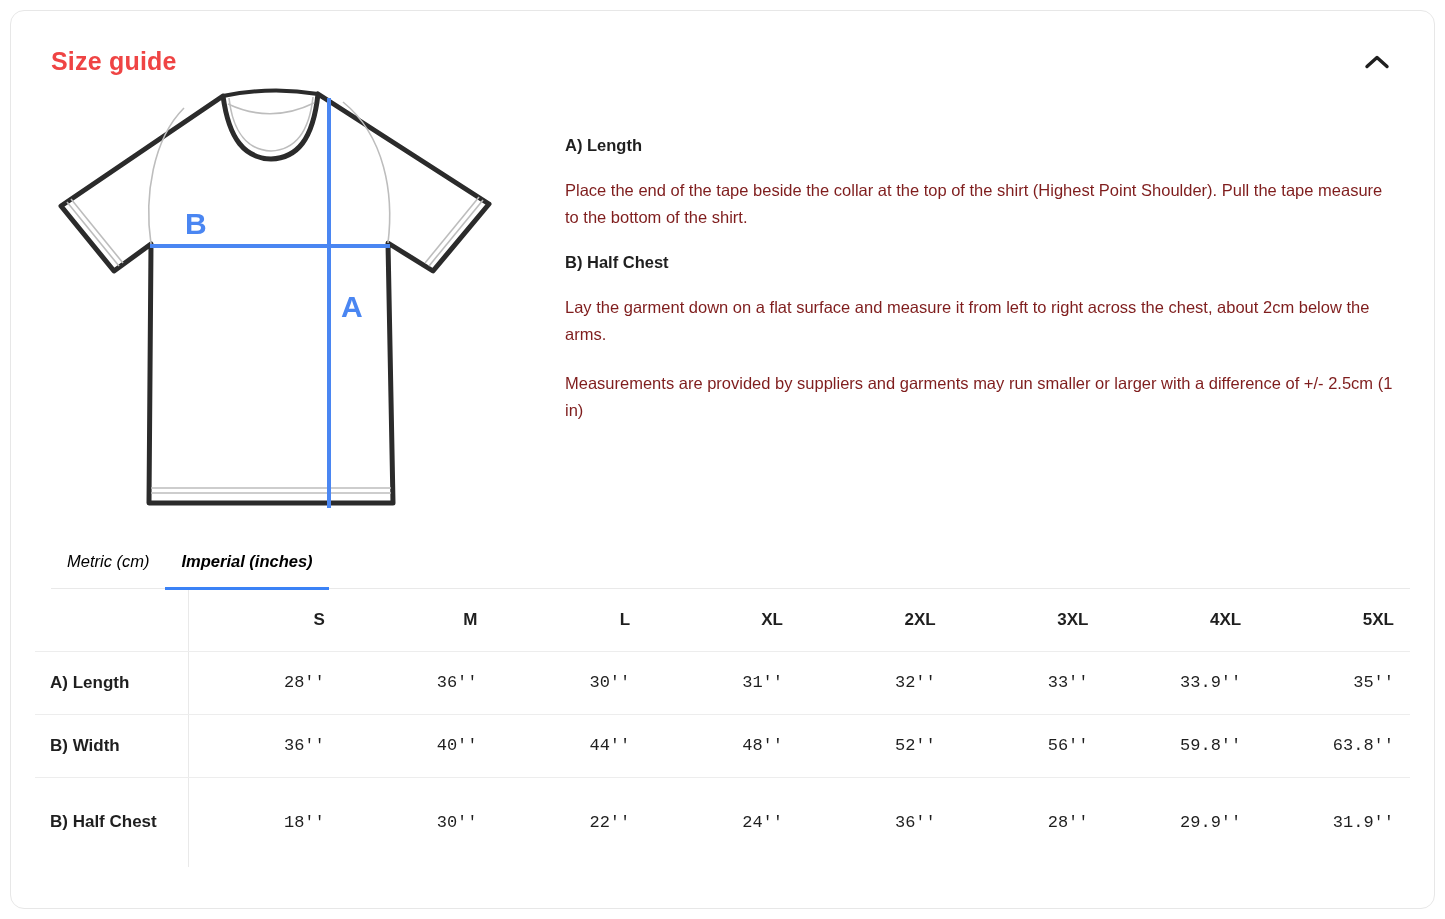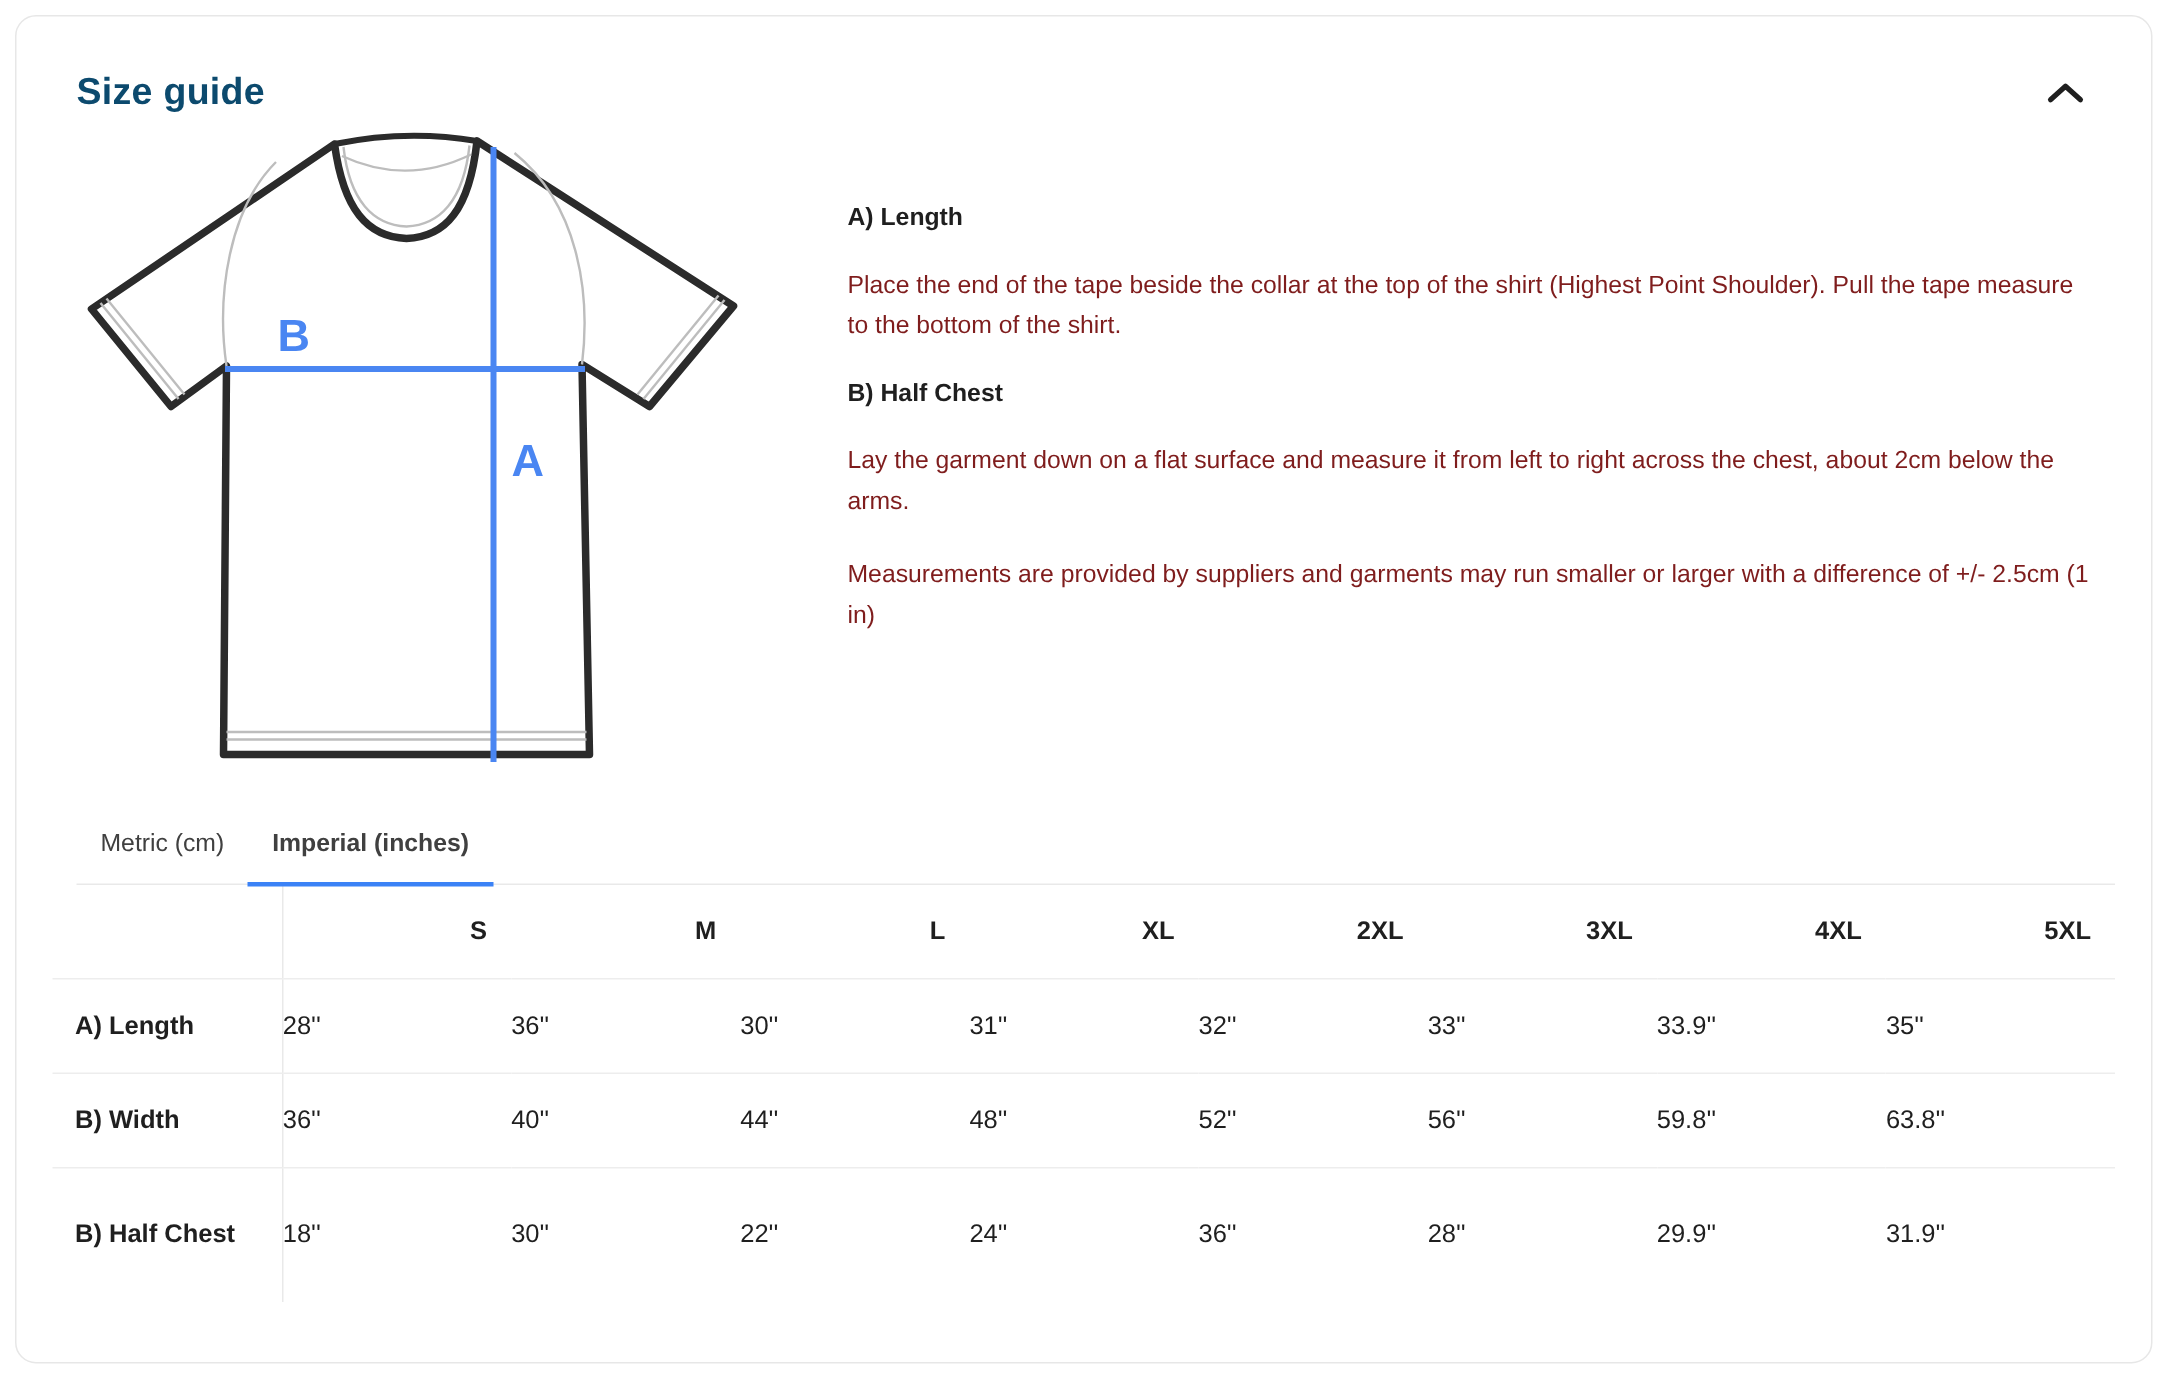--- a/index.html
+++ b/index.html
@@ -23,21 +23,21 @@
   .card-header {
     display: flex;
     align-items: center;
     justify-content: space-between;
     padding: 12px 16px 0 16px;
   }
   .card-title {
     font-size: 25px;
     font-weight: 700;
     letter-spacing: .2px;
-    color: #0c4a6e;
+    color: #ef4444;
   }
   .collapse-btn {
     background: none;
     border: none;
     cursor: pointer;
     padding: 4px;
     line-height: 0;
   }
   
   .content-row {
@@ -66,26 +66,27 @@
   
   .tabs {
     display: flex;
     margin: 26px 0 0 16px;
     border-bottom: 1px solid #e9e9e9;
   }
   .tab {
     font-size: 16.5px;
     padding: 10px 16px 16px 16px;
     cursor: pointer;
-    color: #404040;
+    color: #000000;
     border-bottom: 3px solid transparent;
     margin-bottom: -2px;
     background: none;
     border-top: none; border-left: none; border-right: none;
     font-family: inherit;
+    font-style: italic;
   }
   .tab.active {
     font-weight: 700;
     border-bottom: 3px solid #3b82f6;
   }
   
   table.size-table {
     width: 100%;
     border-collapse: collapse;
     table-layout: fixed;
@@ -103,23 +104,25 @@
     border-bottom: 1px solid #ededed;
   }
   table.size-table th.row-label {
     text-align: left;
     font-weight: 700;
     padding-left: 15px;
     padding-right: 12px;
     border-right: 1px solid #e9e9e9;
   }
   table.size-table tbody td {
+    text-align: right;
     padding: 0 16px 0 0;
     height: 63px;
     border-bottom: 1px solid #ededed;
+    font-family: Liberation Mono, monospace;
   }
   table.size-table tbody tr th {
     height: 63px;
     border-bottom: 1px solid #ededed;
   }
   table.size-table tbody tr:last-child td,
   table.size-table tbody tr:last-child th {
     border-bottom: none;
     height: 90px;
   }

